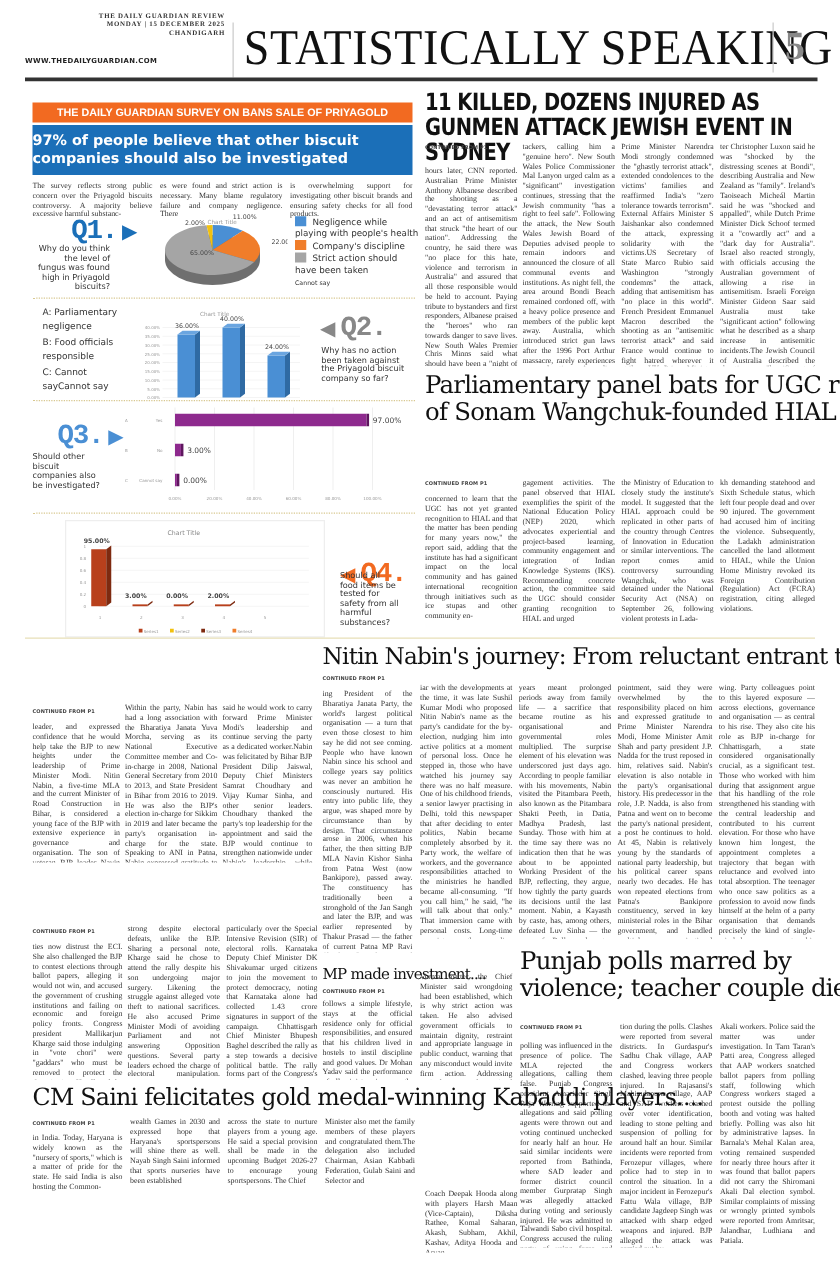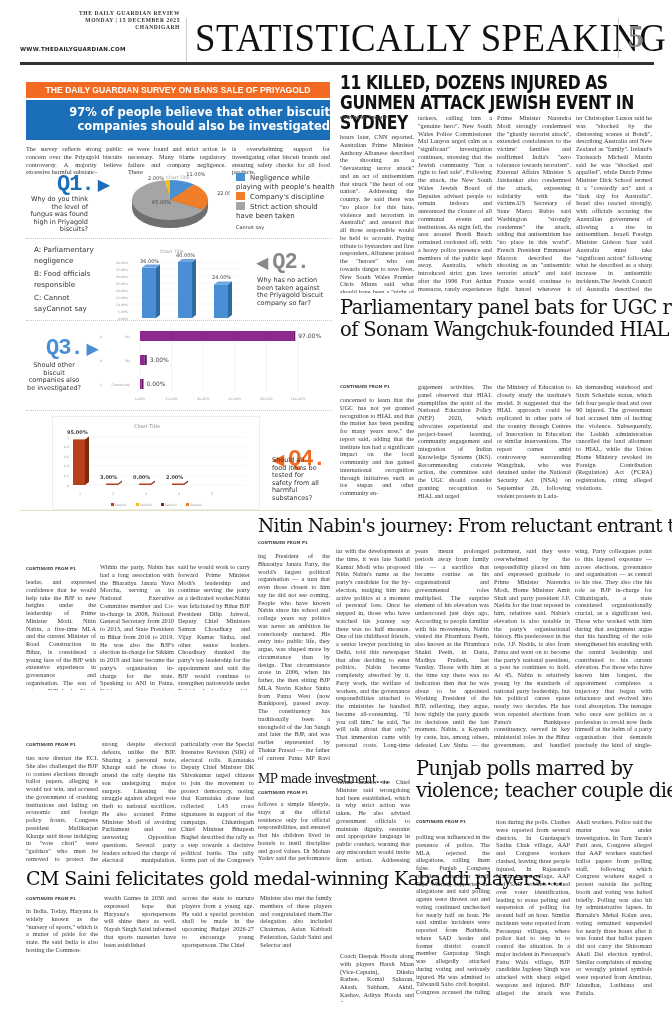--- a/index.html
+++ b/index.html
@@ -6,21 +6,21 @@
 body{width:672px;height:1024px;background:#fff;overflow:hidden;position:relative;font-family:"Liberation Serif",serif;color:#222}
 .abs{position:absolute}
 .mast-meta{left:40px;top:10px;width:140px;text-align:right;font-size:5.5px;line-height:7px;letter-spacing:.6px;font-weight:bold;color:#333}
 .mast-url{left:20px;top:46px;font-family:"DejaVu Sans",sans-serif;font-size:5.5px;font-weight:bold;letter-spacing:.3px}
 .mast-vline{left:186px;top:18px;width:1px;height:44px;background:#ccc}
 .mast-title{left:195px;top:14px;font-size:40px;letter-spacing:.5px;color:#111;white-space:nowrap;transform:scaleX(.92);transform-origin:left top}
 .mast-vline2{left:618px;top:18px;width:1px;height:40px;background:#ccc}
 .mast-page{left:628px;top:18px;font-size:32px;font-weight:bold;color:#888}
 .mast-rule{left:20px;top:62px;width:634px;height:3px;background:#333}
 .banner{left:26px;top:82px;width:304px;height:16px;background:#f26a21;color:#fff;font-family:"Liberation Sans",sans-serif;font-weight:bold;font-size:8.6px;text-align:center;line-height:16px}
-.bluebar{left:26px;top:100px;width:304px;height:40px;background:#1b6fb8;color:#fff;font-family:"DejaVu Sans",sans-serif;font-weight:bold;font-size:11.5px;text-align:right;line-height:14px;padding-top:5px}
+.bluebar{left:26px;top:100px;width:304px;height:40px;background:#1b6fb8;color:#fff;font-family:"DejaVu Sans",sans-serif;font-weight:bold;font-size:11.5px;text-align:left;line-height:14px;padding-top:5px}
 .intro{top:145px;font-size:7.4px;line-height:8.5px;color:#333}
 .qnum{font-family:Liberation Mono, monospace;font-weight:bold;font-size:22px;letter-spacing:-1px}
 .qtext{font-family:"DejaVu Sans",sans-serif;font-weight:normal;font-size:6.5px;line-height:7.6px;color:#333}
 .dots{height:0;border-top:1px dotted #d8c890}
 .leg{font-family:"DejaVu Sans",sans-serif;font-size:7px;line-height:9px;color:#333}
 .sw{display:inline-block;width:9px;height:8px;margin-right:5px;vertical-align:-1px}
 .opt{font-family:"DejaVu Sans",sans-serif;font-size:7.2px;line-height:11px;color:#333}
 .hl-sans{font-family:"DejaVu Sans",sans-serif;font-weight:bold;font-size:19px;line-height:20px;color:#111;letter-spacing:-.5px;transform:scaleX(.82);transform-origin:left top;white-space:nowrap}
 .hl{font-family:"DejaVu Serif",serif;font-size:19.5px;line-height:22px;color:#111;letter-spacing:-.6px;white-space:nowrap}
 .cont{font-family:"DejaVu Sans",sans-serif;font-size:4px;font-weight:bold;color:#444;letter-spacing:.1px}
@@ -117,21 +117,21 @@
   <span style="color:#888;font-size:16px">◀</span>
   <span class="qnum" style="color:#888">Q2.</span>
 </div>
 <div class="abs qtext" style="left:257px;top:277px;width:68px">Why has no action been taken against the Priyagold biscuit company so far?</div>
 <div class="abs dots" style="left:26px;top:320px;width:306px"></div>
 
 <div class="abs" style="left:46px;top:336px">
   <span class="qnum" style="color:#4a8fd4">Q3.</span>
   <span style="color:#4a8fd4;font-size:16px">▶</span>
 </div>
-<div class="abs qtext" style="left:26px;top:362px;width:56px;text-align:center">Should other biscuit companies also be investigated?</div>
+<div class="abs qtext" style="left:26px;top:362px;width:56px;text-align:left">Should other biscuit companies also be investigated?</div>
 <svg class="abs" style="left:92px;top:322px" width="244" height="84" id="bar3">
     <line x1="48" y1="4" x2="48" y2="70" stroke="#e6e6e6" stroke-width="0.5"></line>
     <text x="48" y="78" font-size="3.3" fill="#999" text-anchor="middle">0.00%</text>
     <line x1="79.6" y1="4" x2="79.6" y2="70" stroke="#e6e6e6" stroke-width="0.5"></line>
     <text x="79.6" y="78" font-size="3.3" fill="#999" text-anchor="middle">20.00%</text>
     <line x1="111.2" y1="4" x2="111.2" y2="70" stroke="#e6e6e6" stroke-width="0.5"></line>
     <text x="111.2" y="78" font-size="3.3" fill="#999" text-anchor="middle">40.00%</text>
     <line x1="142.8" y1="4" x2="142.8" y2="70" stroke="#e6e6e6" stroke-width="0.5"></line>
     <text x="142.8" y="78" font-size="3.3" fill="#999" text-anchor="middle">60.00%</text>
     <line x1="174.4" y1="4" x2="174.4" y2="70" stroke="#e6e6e6" stroke-width="0.5"></line>

